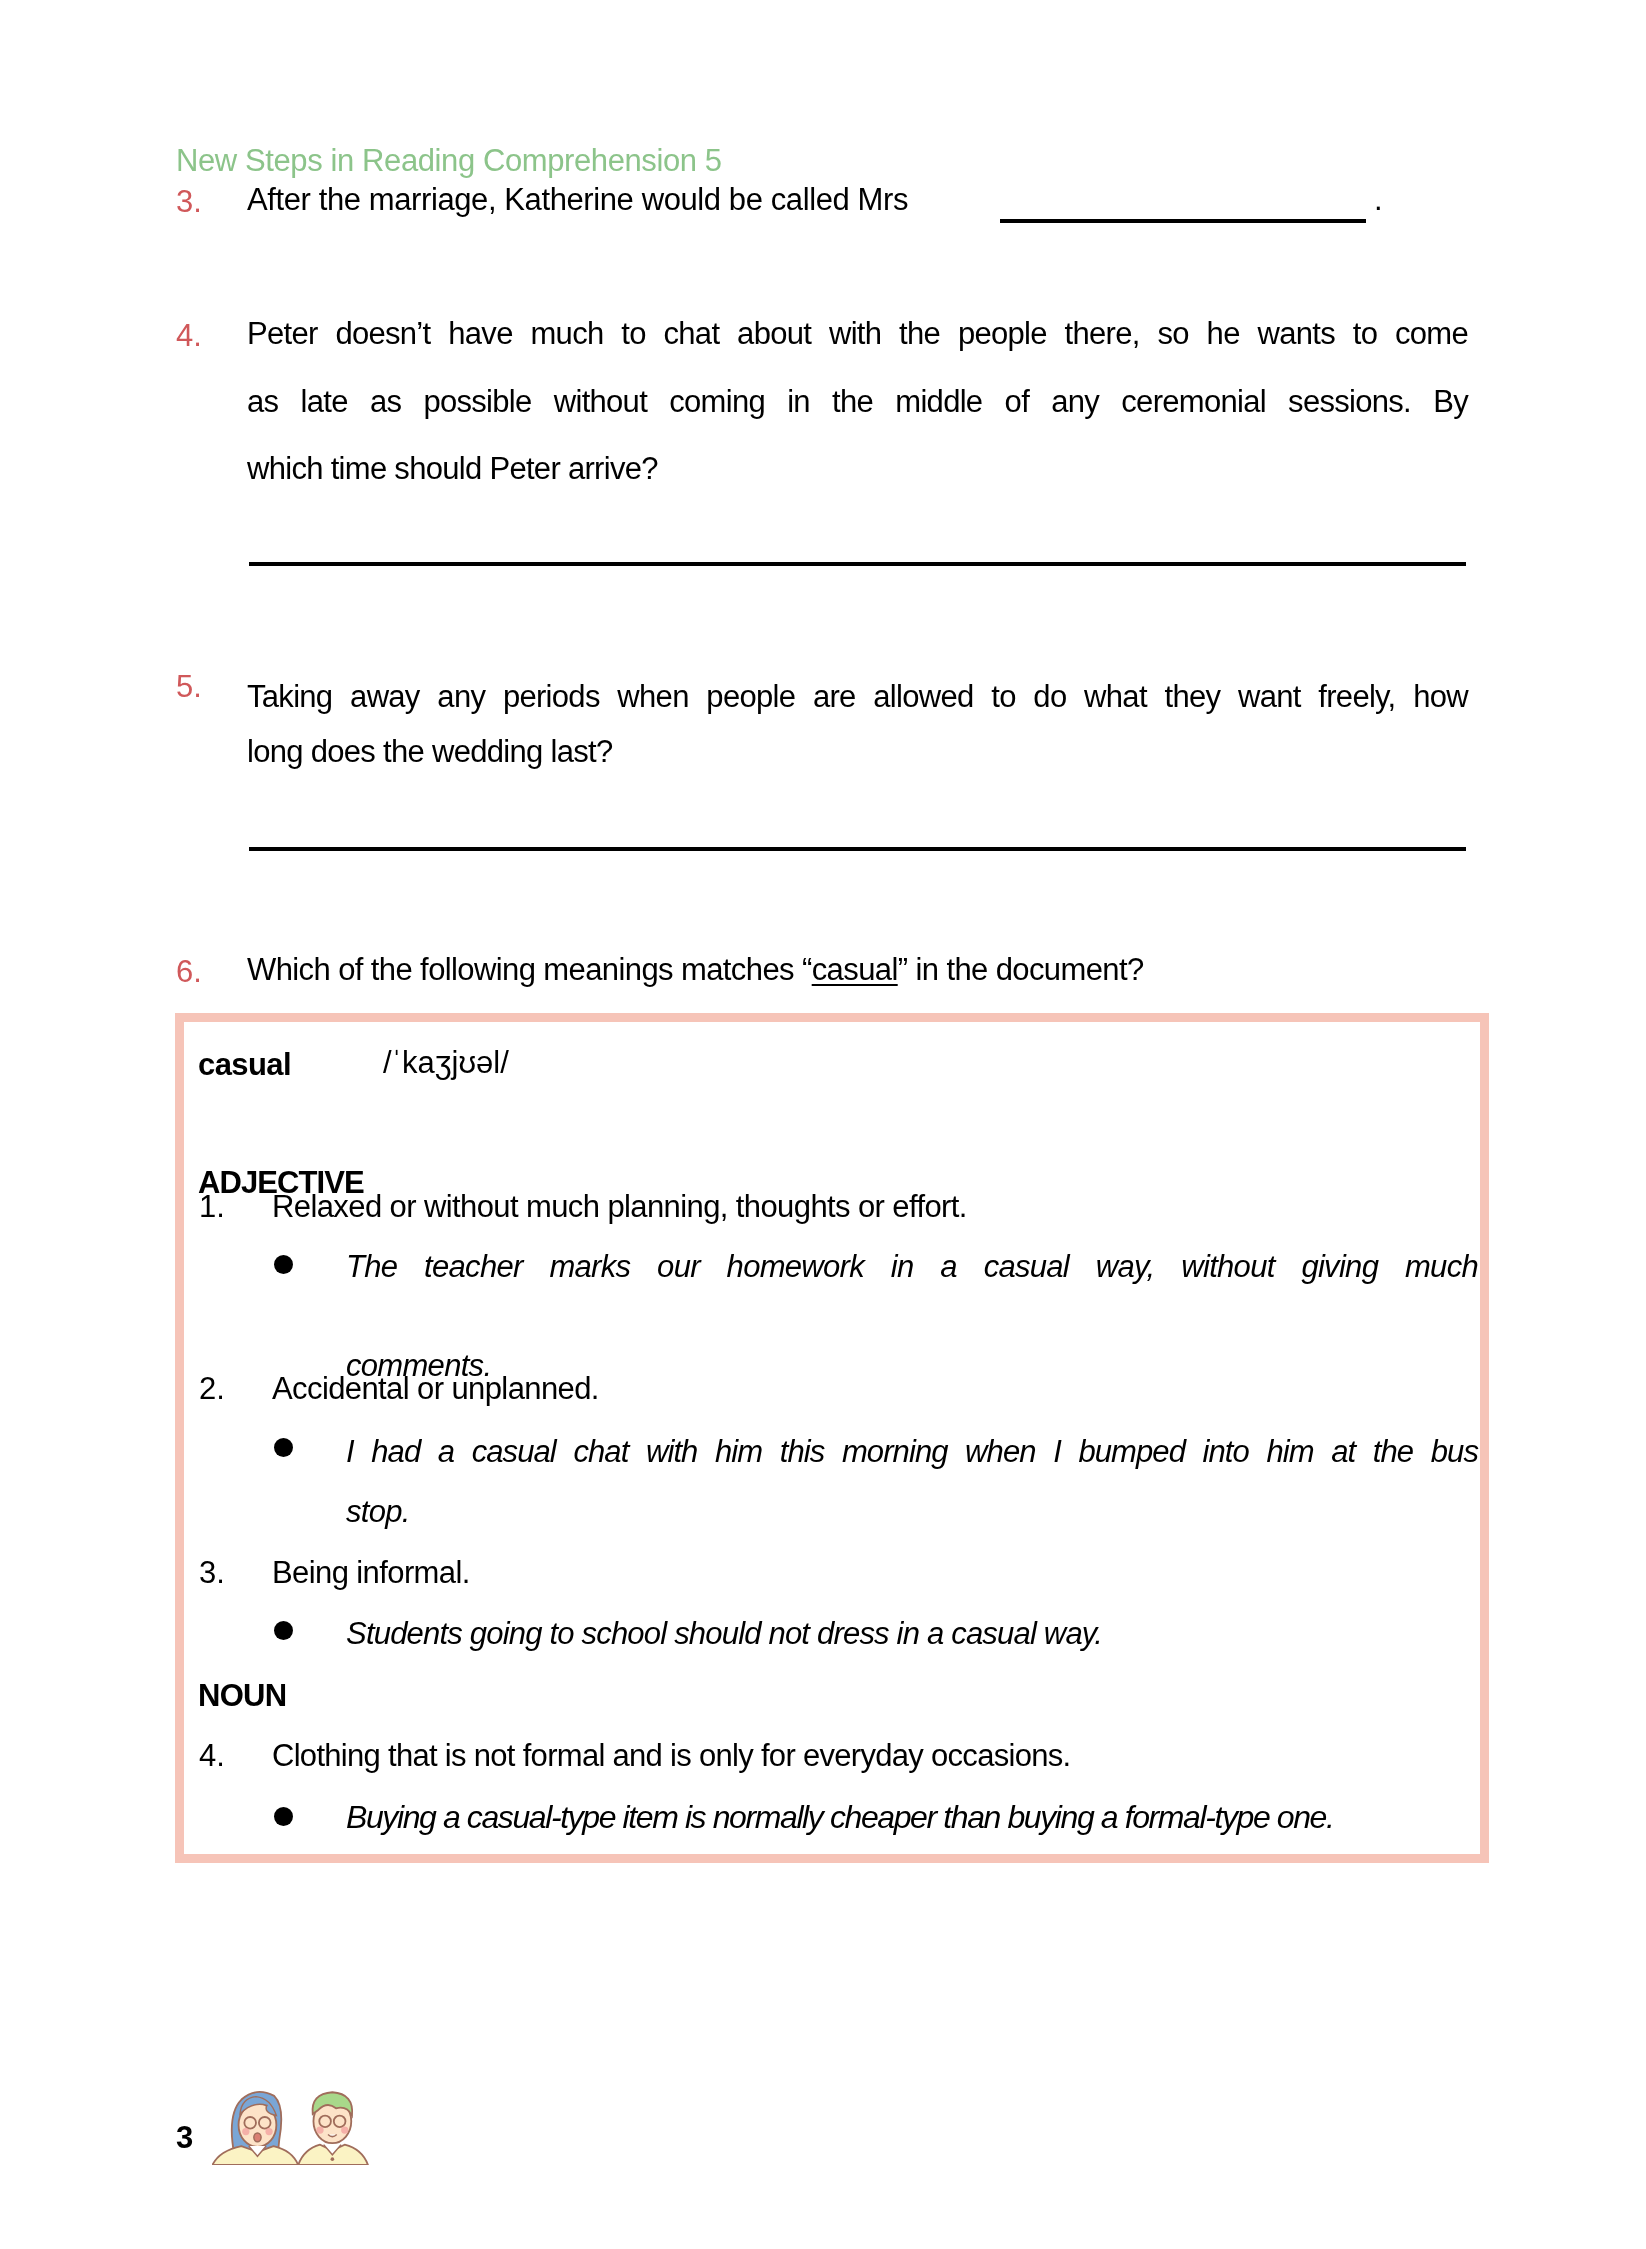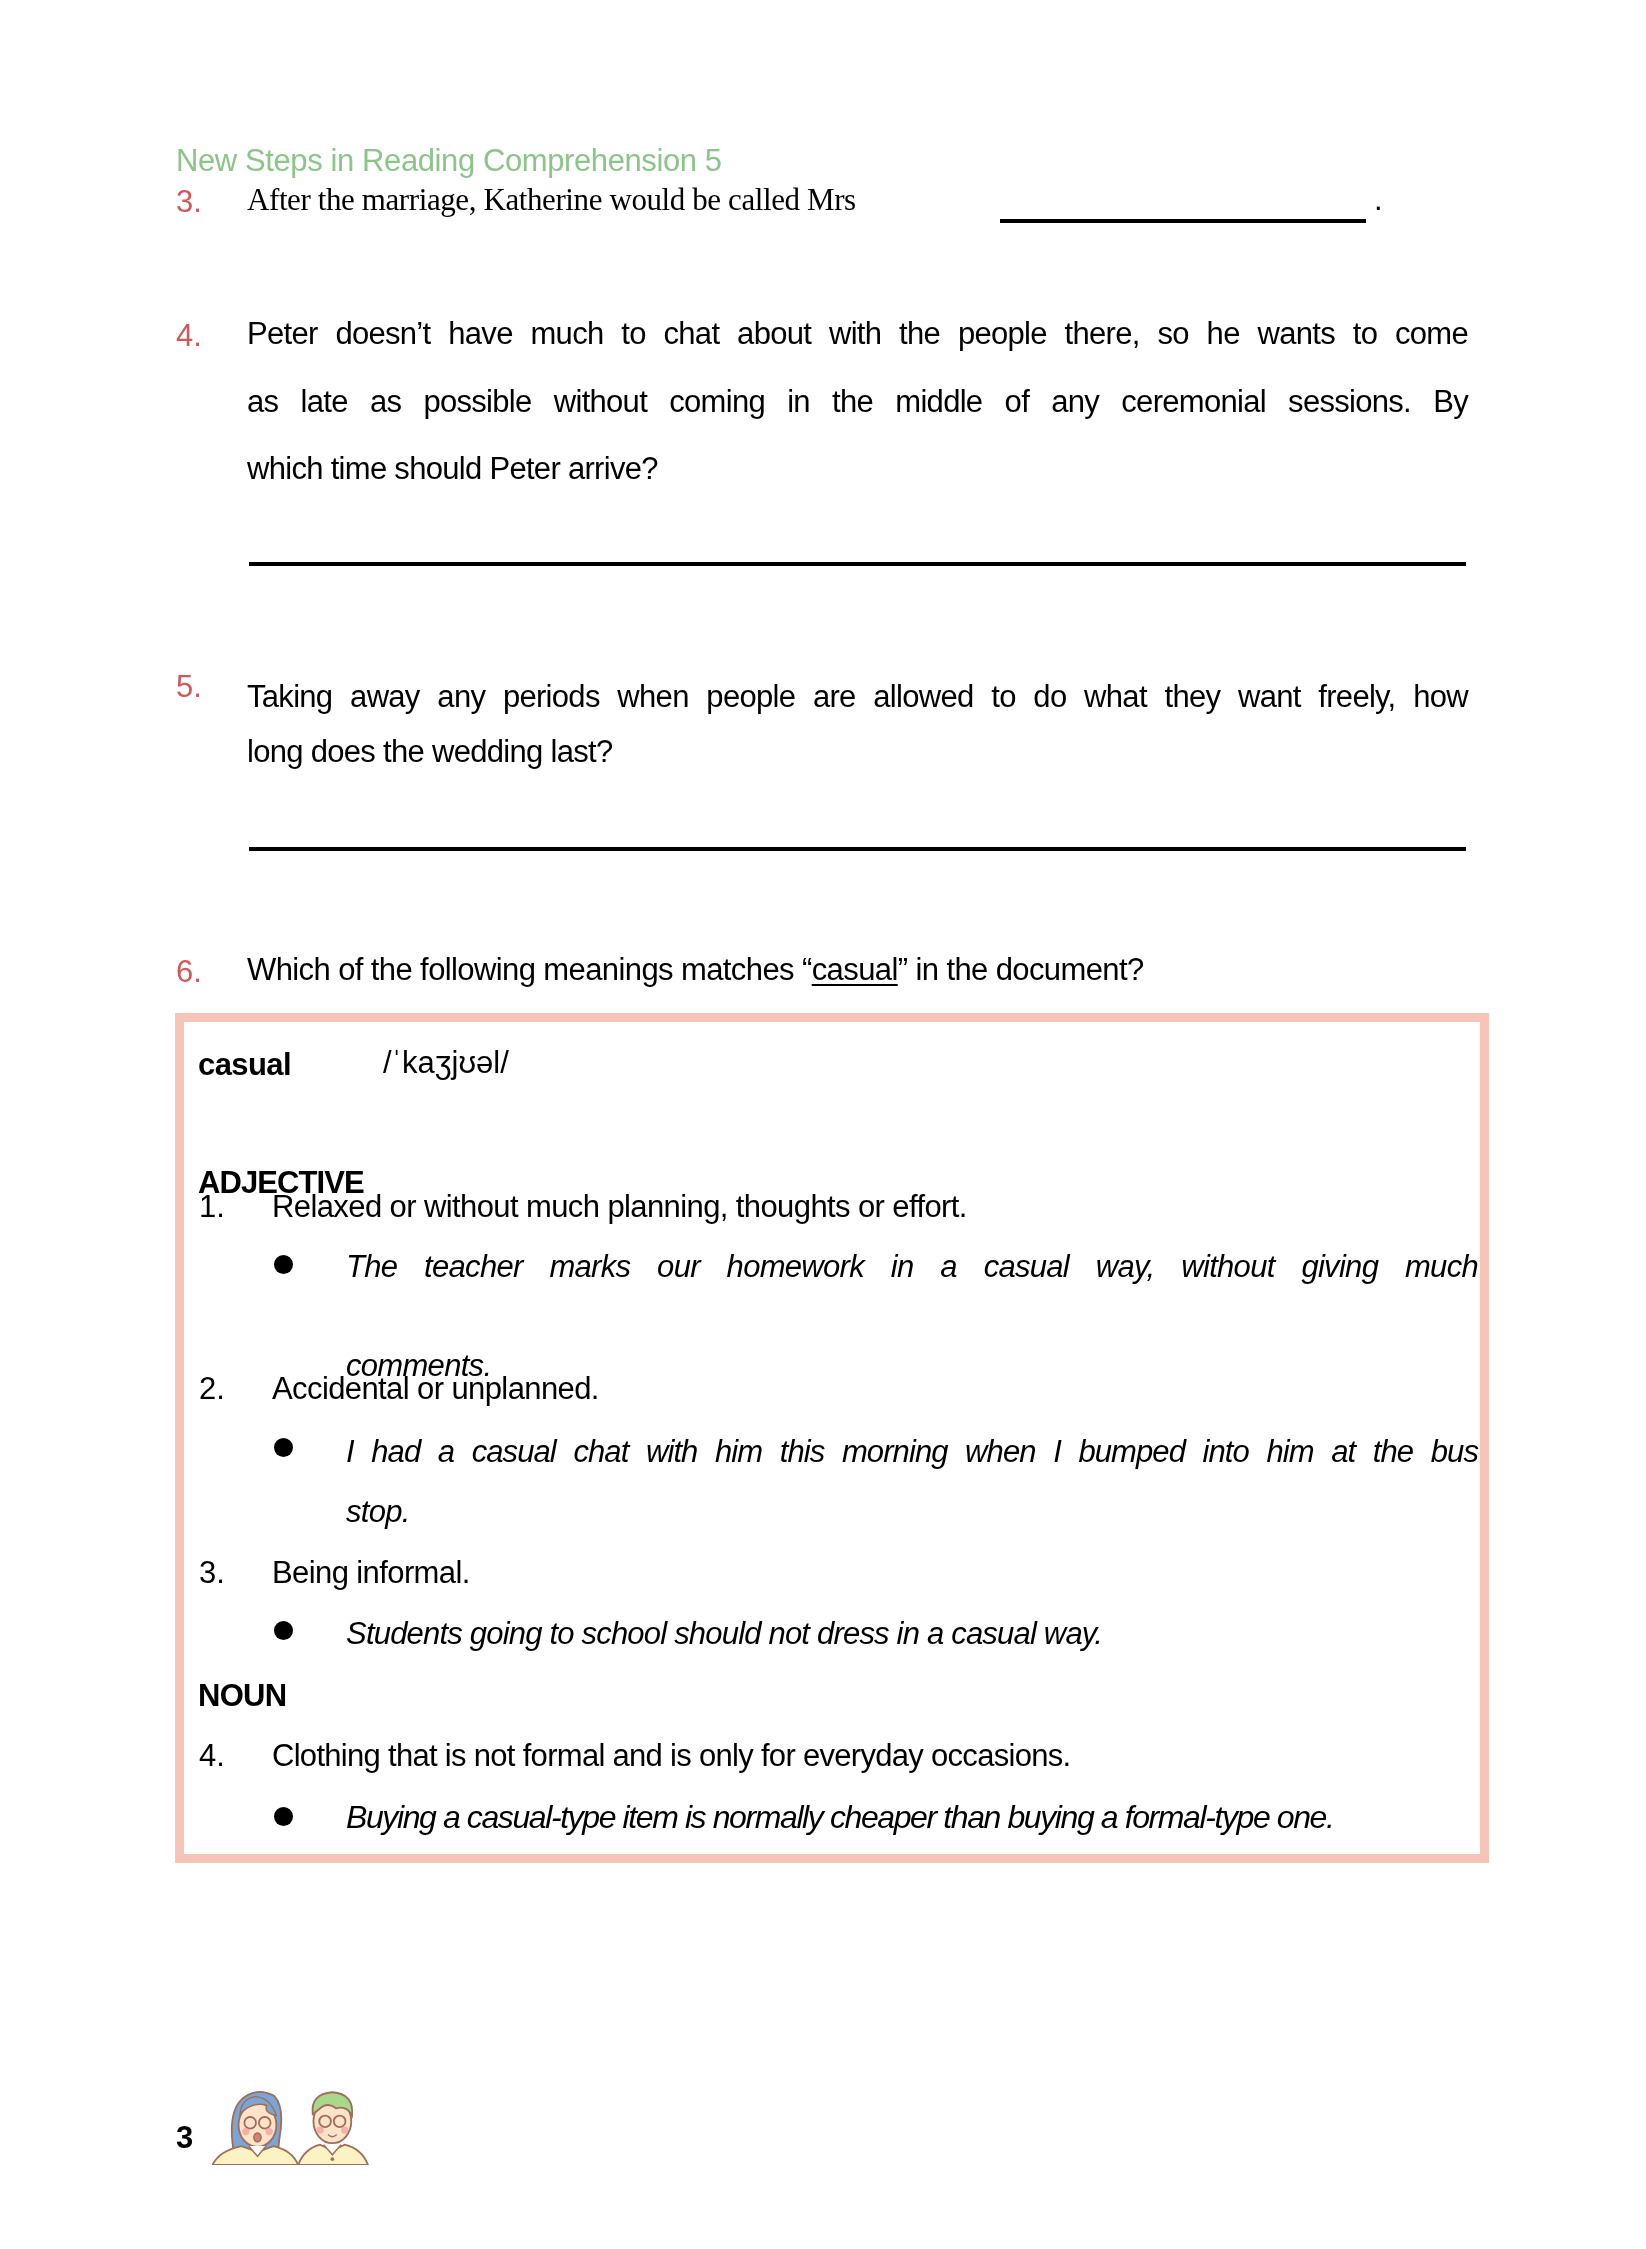--- a/index.html
+++ b/index.html
@@ -19,21 +19,21 @@
   .ul { text-decoration:underline; text-underline-offset:4.4px; text-decoration-thickness:2.2px; }
   .pagenum { left:176px; top:2120px; font-size:31px; font-weight:bold; }
 </style>
 </head>
 <body>
 
 <div class="abs header">New Steps in Reading Comprehension 5</div>
 
 <div>
   <div class="abs qnum" style="left:176px; top:184px;">3.</div>
-  <div class="abs txt" style="left:247px; top:184px; font-size:31px; letter-spacing:-0.4px;font-family:Liberation Serif, serif;">After the marriage, Katherine would be called Mrs</div>
+  <div class="abs txt" style="left:247px; top:184px; font-size:31px; letter-spacing:-0.4px;">After the marriage, Katherine would be called Mrs</div>
   <div class="blank-line" style="left:1000px; top:219px; width:366px;"></div>
   <div class="abs txt" style="left:1374px; top:184px;">.</div>
 </div>
 
 <div>
   <div class="abs qnum" style="left:176px; top:318px;">4.</div>
   <div class="abs txt just" style="left:247px; top:318px; width:1221px; letter-spacing:-0.7px;">Peter doesn’t have much to chat about with the people there, so he wants to come</div>
   <div class="abs txt just" style="left:247px; top:386px; width:1221px; letter-spacing:-0.7px;">as late as possible without coming in the middle of any ceremonial sessions. By</div>
   <div class="abs txt" style="left:247px; top:453px; letter-spacing:-0.7px;">which time should Peter arrive?</div>
   <div class="blank-line" style="left:249px; top:562px; width:1217px;"></div>

